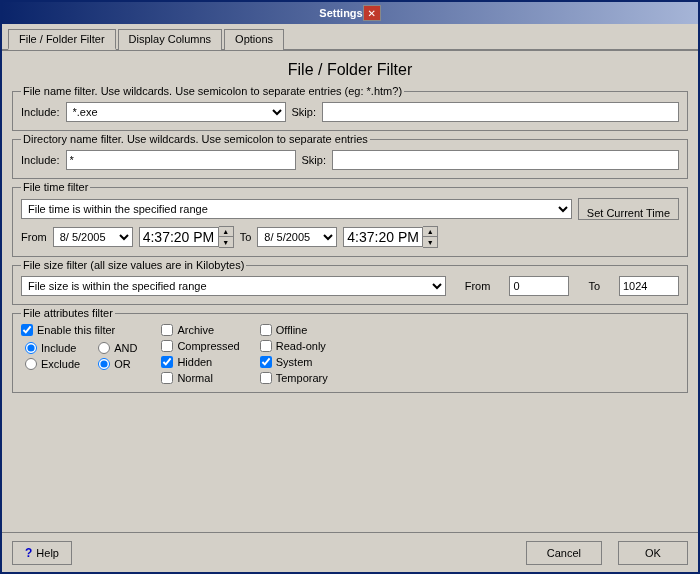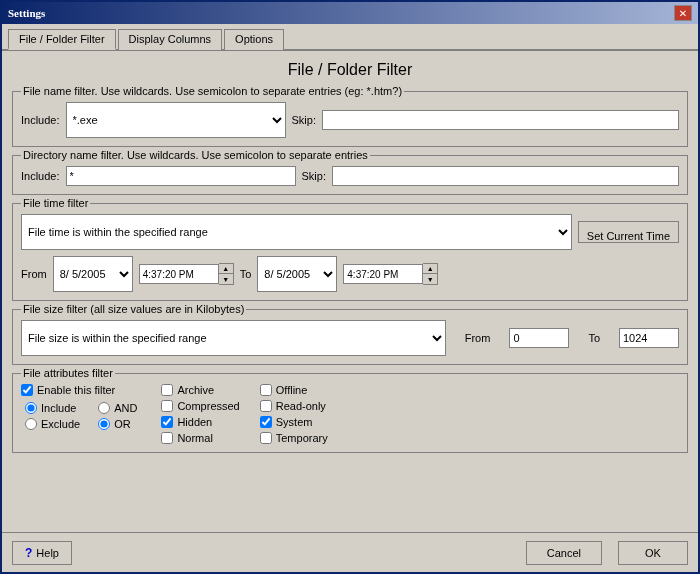--- a/index.html
+++ b/index.html
@@ -15,24 +15,23 @@
       display: flex;
       flex-direction: column;
       background: #d4d0c8;
     }
     .title-bar {
       background: linear-gradient(to right, #0a246a, #a6b5d7);
       color: white;
       padding: 3px 6px;
       display: flex;
       align-items: center;
-      justify-content: space-between;
+      justify-content: center;
       height: 22px;
       flex-shrink: 0;
-      font-family: Liberation Serif, serif;
     }
     .title-bar-text {
       font-weight: bold;
       font-size: 11px;
     }
     .title-bar-controls {
       display: flex;
       gap: 2px;
     }
     .title-btn {
@@ -117,21 +116,21 @@
     input[type="text"] {
       border: 1px solid #808080;
       background: white;
       height: 20px;
       font-size: 11px;
       padding: 1px 3px;
     }
     select {
       border: 1px solid #808080;
       background: white;
-      height: 36px;
+      height: 20px;
       font-size: 11px;
       padding: 1px 2px;
     }
     .include-select {
       width: 220px;
     }
     .skip-input {
       flex: 1;
     }
     .dir-include-input {
@@ -159,21 +158,21 @@
     }
     .spinner-input {
       display: flex;
       align-items: center;
     }
     .spinner-input input {
       width: 70px;
       border: 1px solid #808080;
       background: white;
       height: 20px;
-      font-size: 10px;
+      font-size: 14px;
       padding: 1px 3px;
     }
     .spinner-btns {
       display: flex;
       flex-direction: column;
       border: 1px solid #808080;
       border-left: none;
     }
     .spinner-btn {
       width: 14px;

